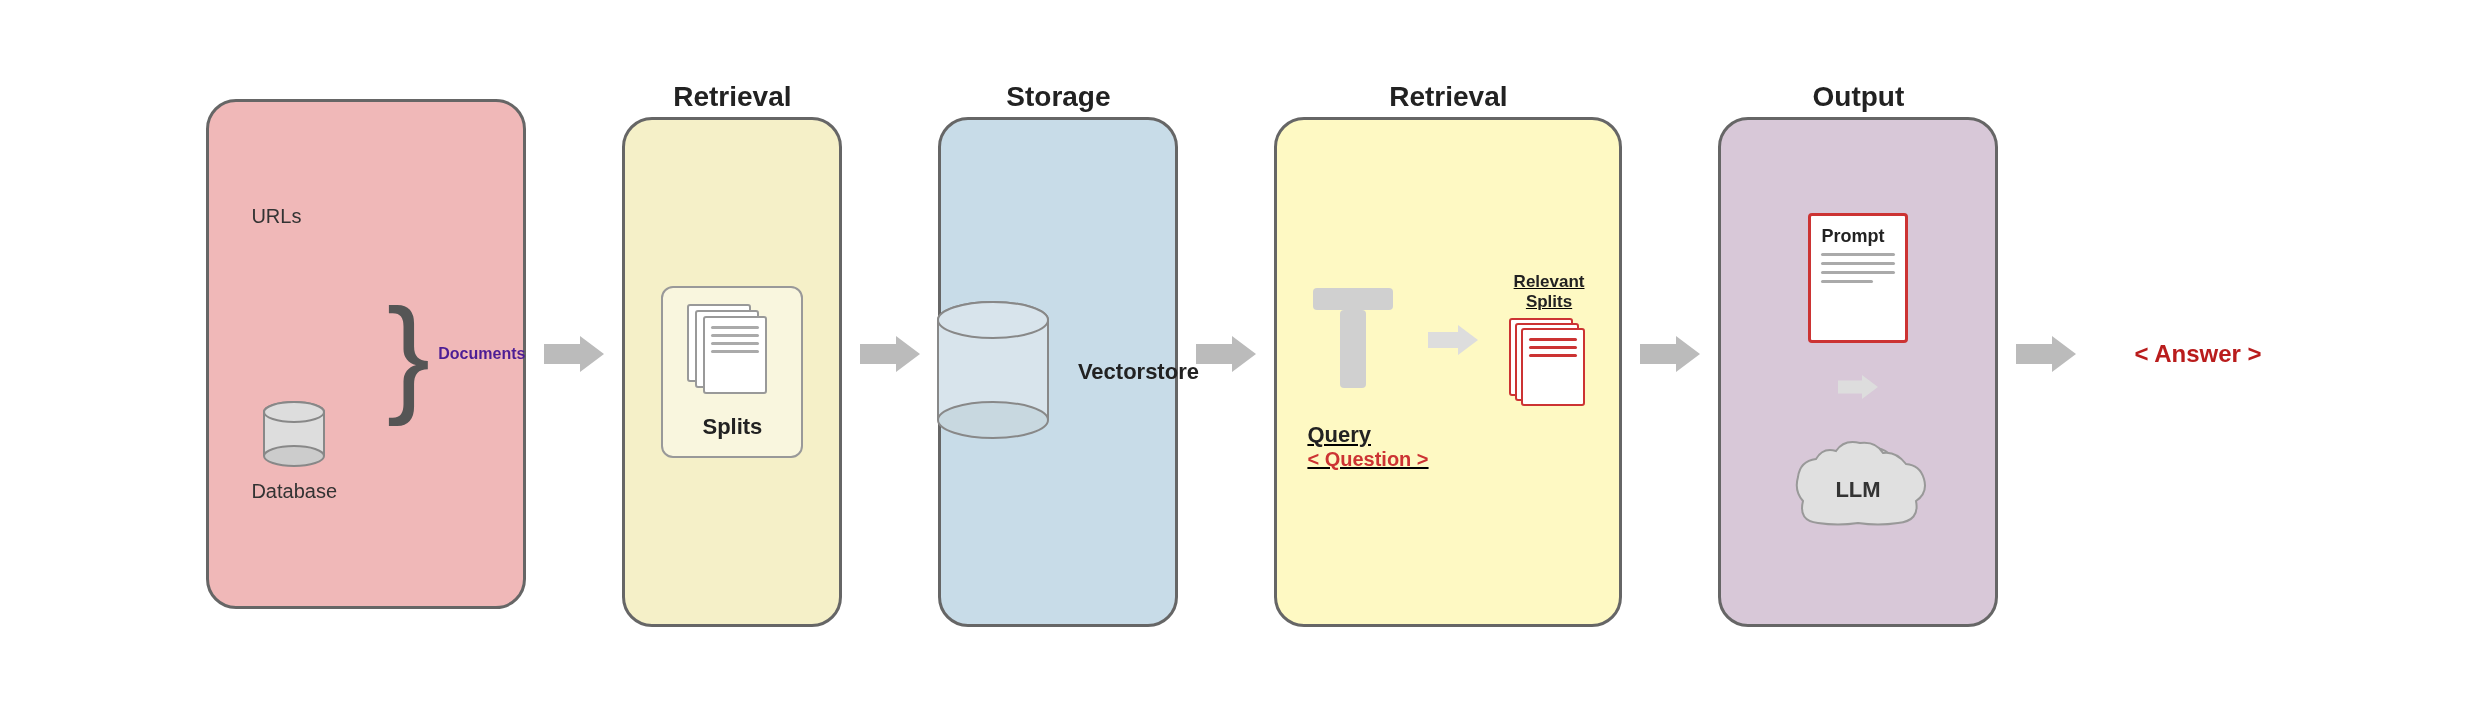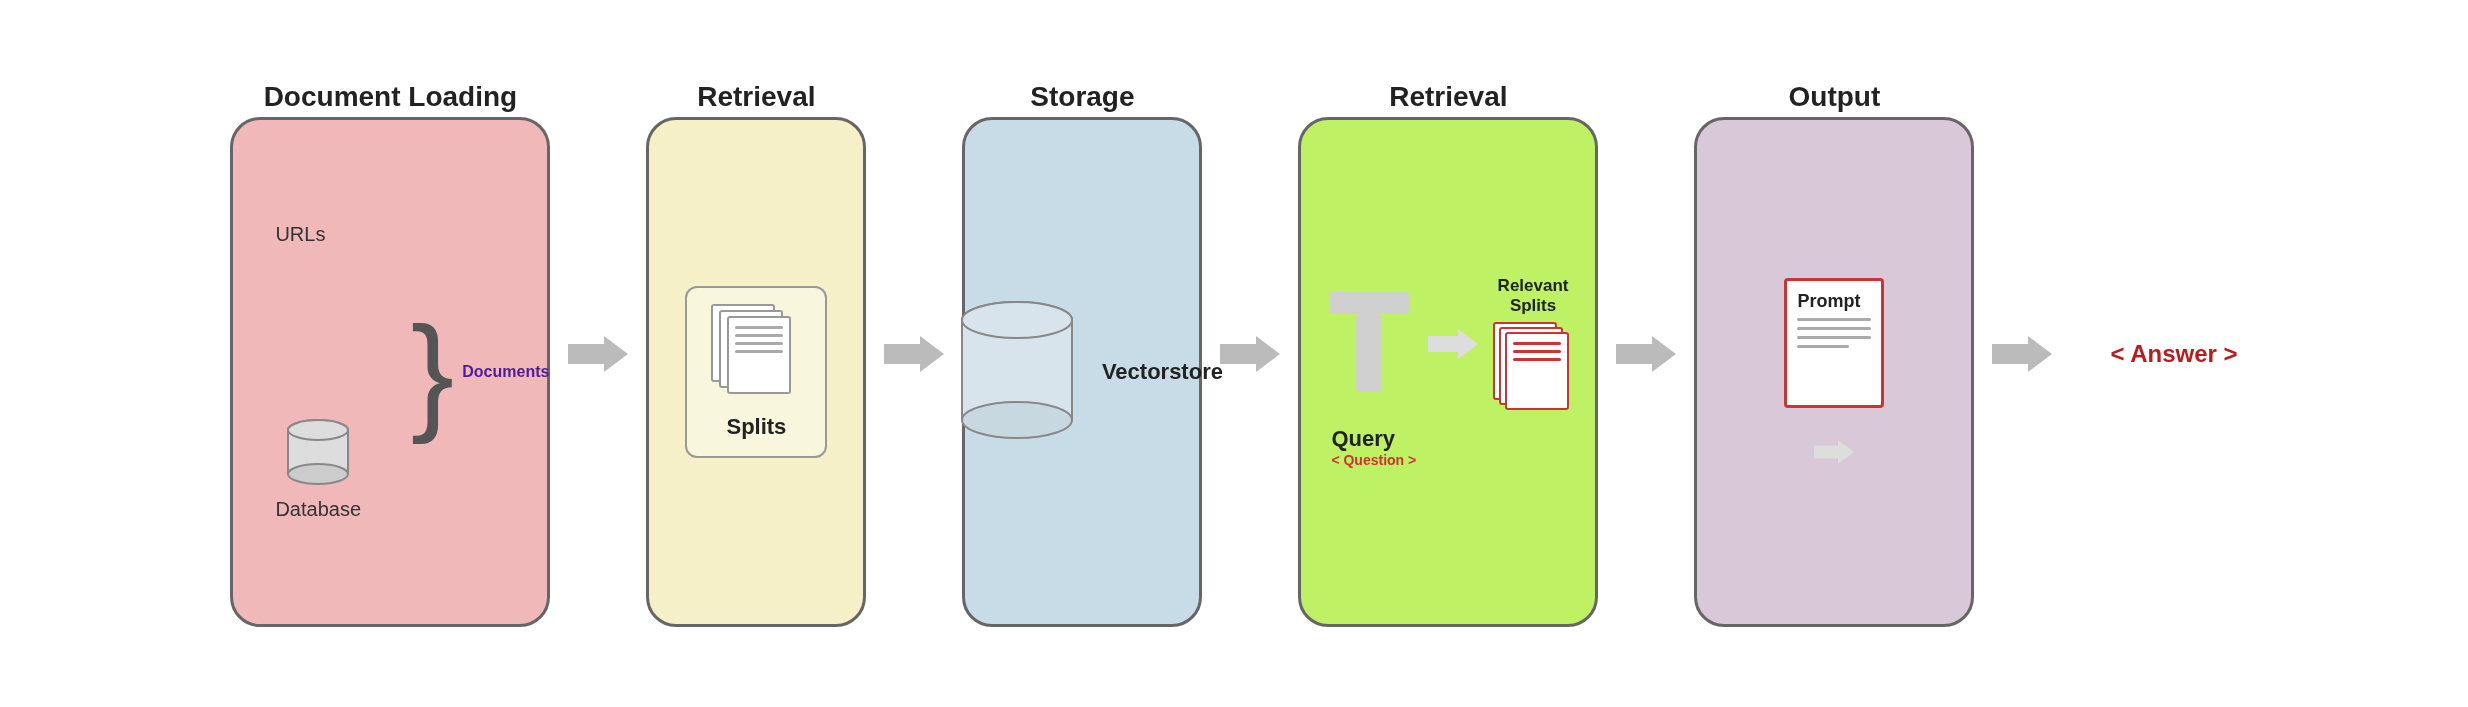--- a/index.html
+++ b/index.html
@@ -54,24 +54,25 @@
     }
     
     .storage-box {
       background: #c8dce8;
       width: 240px;
       height: 510px;
       padding: 20px;
     }
     
     .retrieval-box {
-      background: #bef264;
-      width: 300px;
+      background: #fef9c3;
+      width: 348px;
       height: 510px;
       padding: 20px;
+      text-decoration: underline;
     }
     
     .output-box {
       background: #d8c8d8;
       width: 280px;
       height: 510px;
       padding: 20px;
     }
 
     
@@ -263,21 +264,21 @@
       color: #222;
       text-align: center;
     }
     .box-label-small {
       font-size: 19px;
       font-weight: bold;
       color: #222;
       text-align: center;
     }
     .red-label {
-      font-size: 14px;
+      font-size: 20px;
       color: #cc3333;
       font-weight: bold;
       text-align: center;
     }
 
     
     .splits-inner {
       border: 2px solid #999;
       background: rgba(255,255,255,0.4);
       border-radius: 12px;
@@ -301,21 +302,20 @@
       flex-direction: column;
       align-items: center;
     }
   </style>
 </head>
 <body>
 
 <div class="diagram-container">
 
   <div class="stage-wrapper">
-    <div class="stage-title">Document Loading</div>
     <div class="stage-box doc-loading-box">
       <div class="doc-loading-inner">
         <div class="doc-sources">
 
           <div class="source-item">
             <span class="source-label">URLs</span>
           </div>
 
 
           <div class="source-item">
@@ -463,20 +463,38 @@
             <div class="prompt-line"></div>
             <div class="prompt-line"></div>
             <div class="prompt-line" style="width:70%"></div>
           </div>
         </div>
 
         <svg width="40" height="28" viewBox="0 0 50 30">
           <polygon points="0,7 30,7 30,0 50,15 30,30 30,23 0,23" fill="#ddd"></polygon>
         </svg>
 
+        <div style="display:flex; flex-direction:column; align-items:center; gap:6px;">
+          <svg width="140" height="100" viewBox="0 0 140 100">
+            <ellipse cx="70" cy="60" rx="55" ry="32" fill="#e8e8e8" stroke="#999" stroke-width="2"></ellipse>
+            <ellipse cx="40" cy="55" rx="28" ry="22" fill="#e8e8e8" stroke="#999" stroke-width="2"></ellipse>
+            <ellipse cx="70" cy="45" rx="30" ry="25" fill="#e8e8e8" stroke="#999" stroke-width="2"></ellipse>
+            <ellipse cx="100" cy="52" rx="26" ry="22" fill="#e8e8e8" stroke="#999" stroke-width="2"></ellipse>
+            <ellipse cx="55" cy="38" rx="22" ry="18" fill="#e8e8e8" stroke="#999" stroke-width="2"></ellipse>
+            <ellipse cx="85" cy="35" rx="22" ry="18" fill="#e8e8e8" stroke="#999" stroke-width="2"></ellipse>
+
+            <ellipse cx="70" cy="60" rx="55" ry="32" fill="#e8e8e8" stroke="none"></ellipse>
+            <ellipse cx="40" cy="60" rx="28" ry="22" fill="#e8e8e8" stroke="none"></ellipse>
+            <ellipse cx="70" cy="50" rx="30" ry="22" fill="#e8e8e8" stroke="none"></ellipse>
+            <ellipse cx="100" cy="58" rx="26" ry="22" fill="#e8e8e8" stroke="none"></ellipse>
+
+            <path d="M 15 70 Q 10 90 30 92 Q 50 95 70 92 Q 90 95 110 92 Q 132 90 128 70 Q 140 62 136 48 Q 132 34 118 33 Q 108 20 95 22 Q 88 10 72 12 Q 56 8 48 20 Q 35 16 28 28 Q 12 30 10 46 Q 6 60 15 70 Z" fill="#e0e0e0" stroke="#999" stroke-width="2"></path>
+            <text x="70" y="66" text-anchor="middle" font-size="22" font-weight="bold" fill="#333" font-family="Arial">LLM</text>
+          </svg>
+        </div>
       </div>
     </div>
   </div>
 
   <div class="arrow">
     <svg class="arrow-shape" viewBox="0 0 60 36">
       <polygon points="0,8 36,8 36,0 60,18 36,36 36,28 0,28" fill="#bbb"></polygon>
     </svg>
   </div>
 

